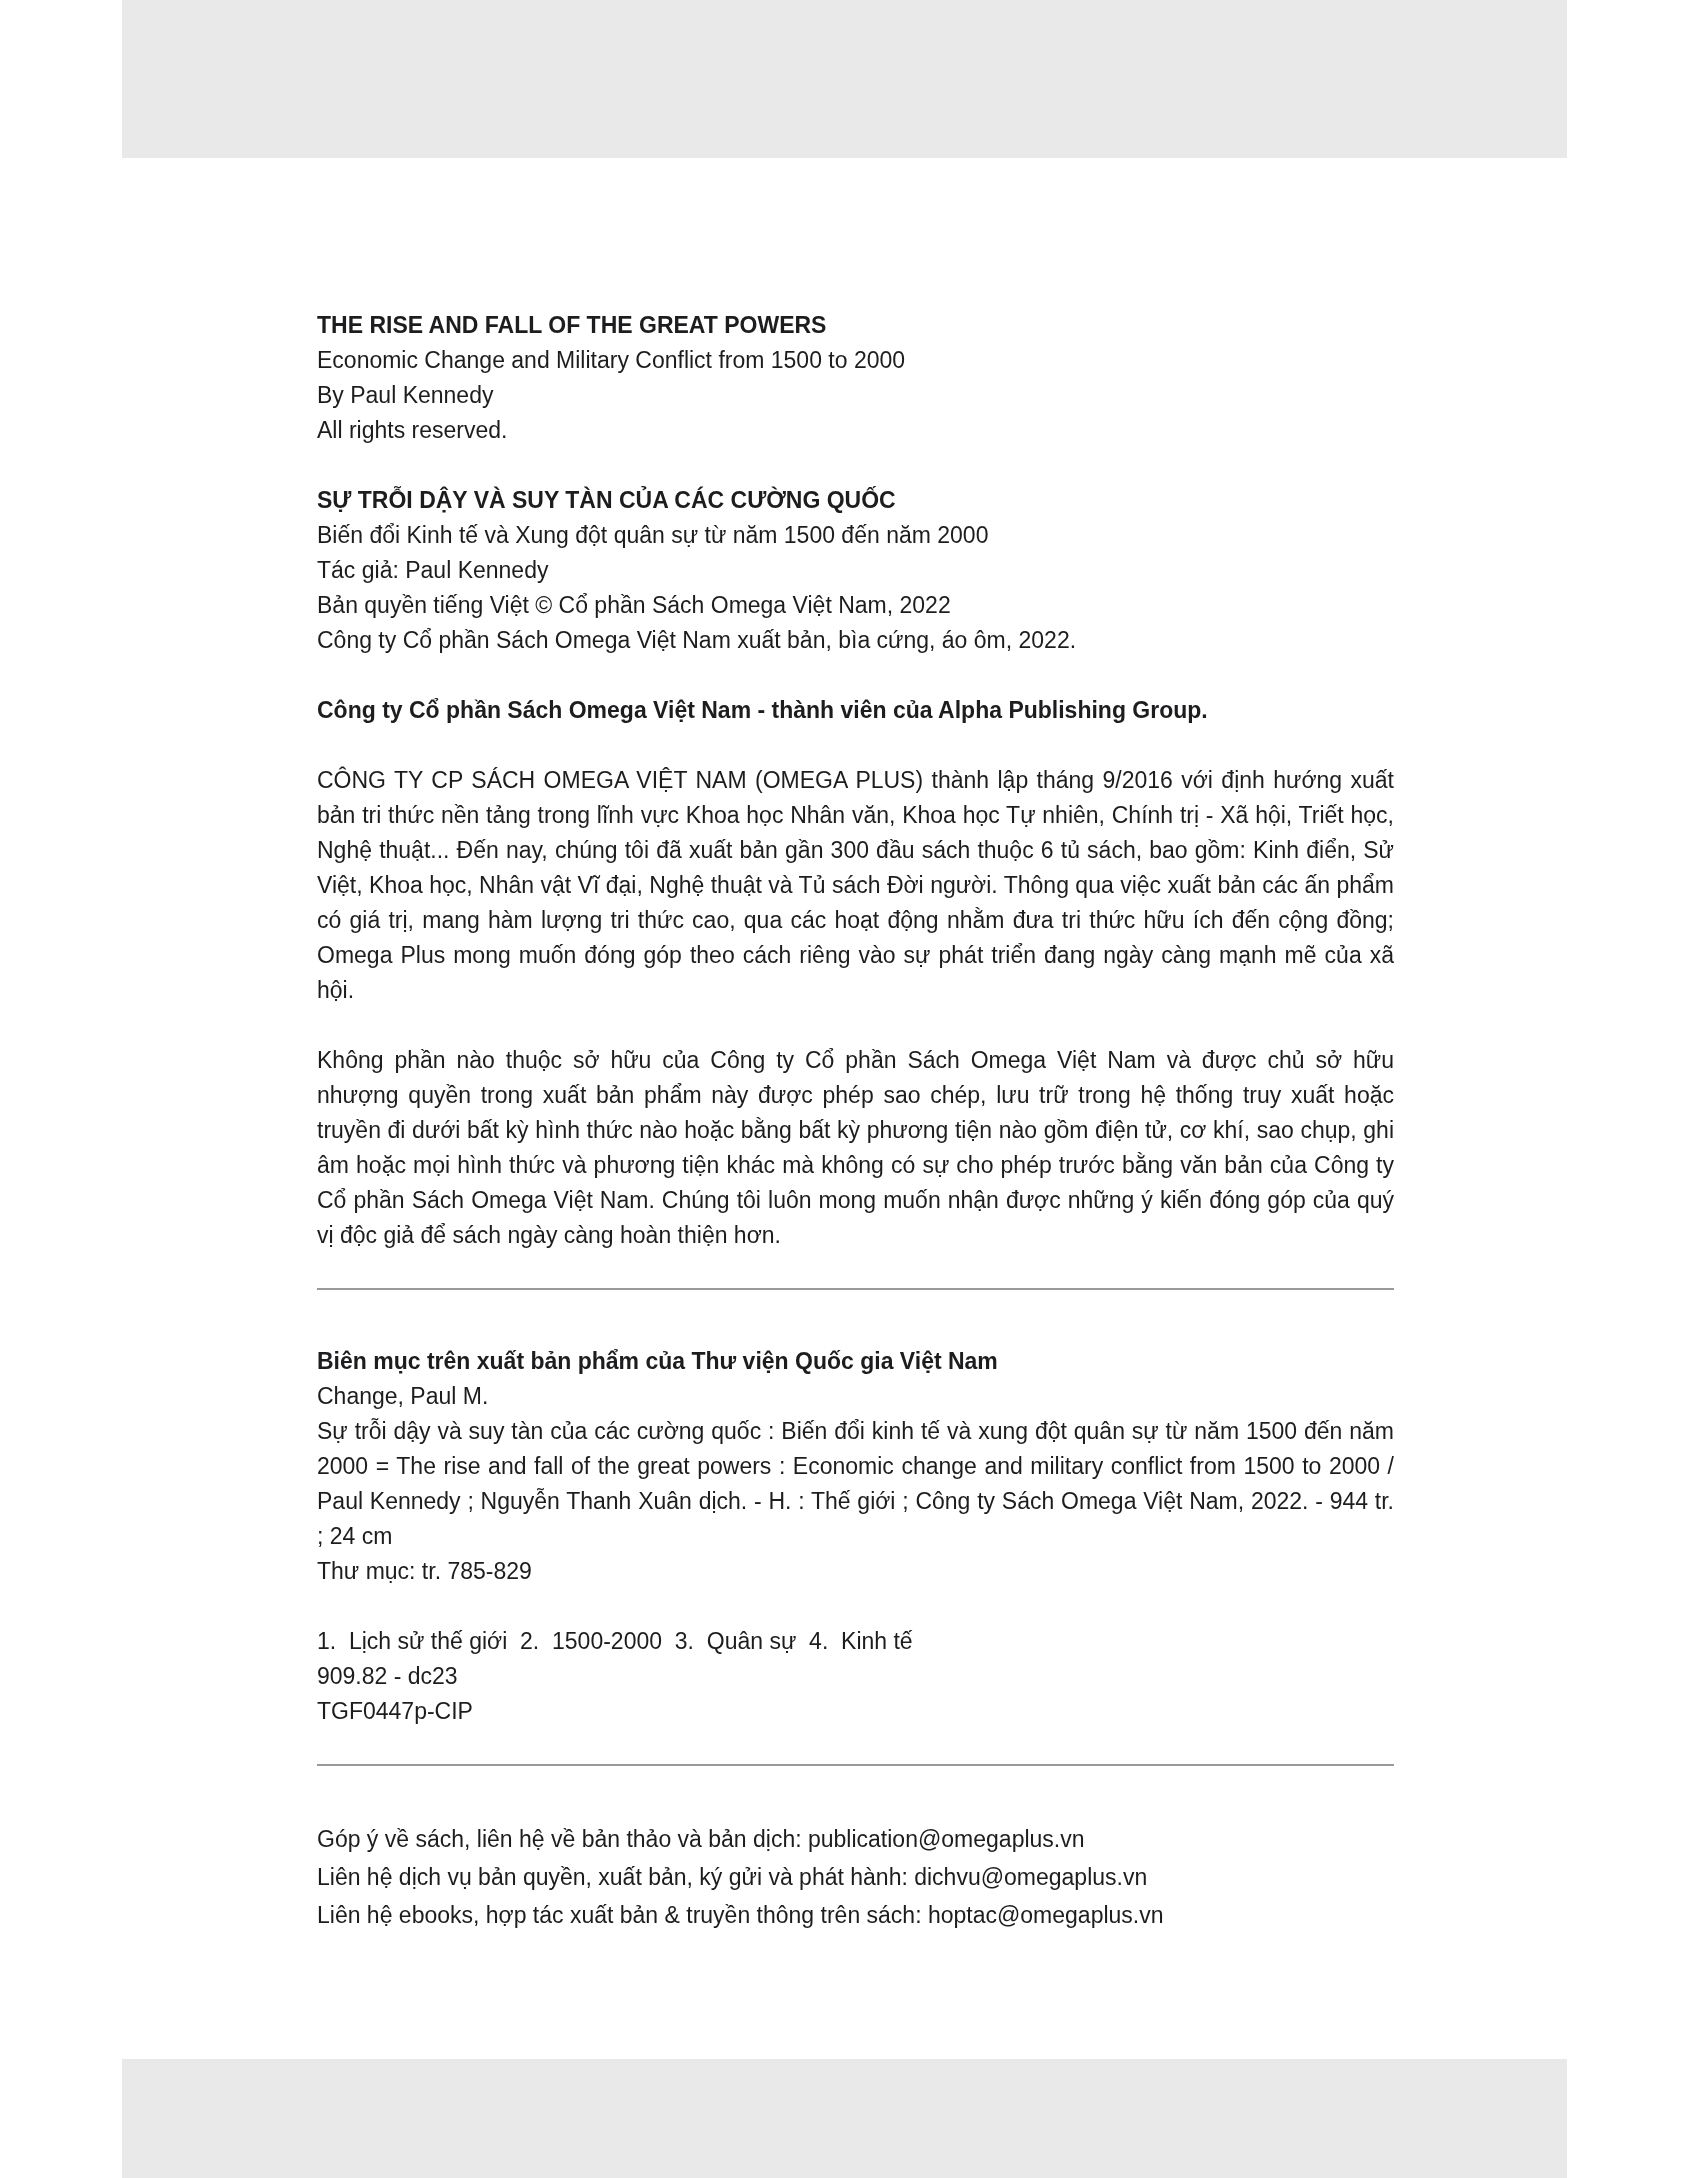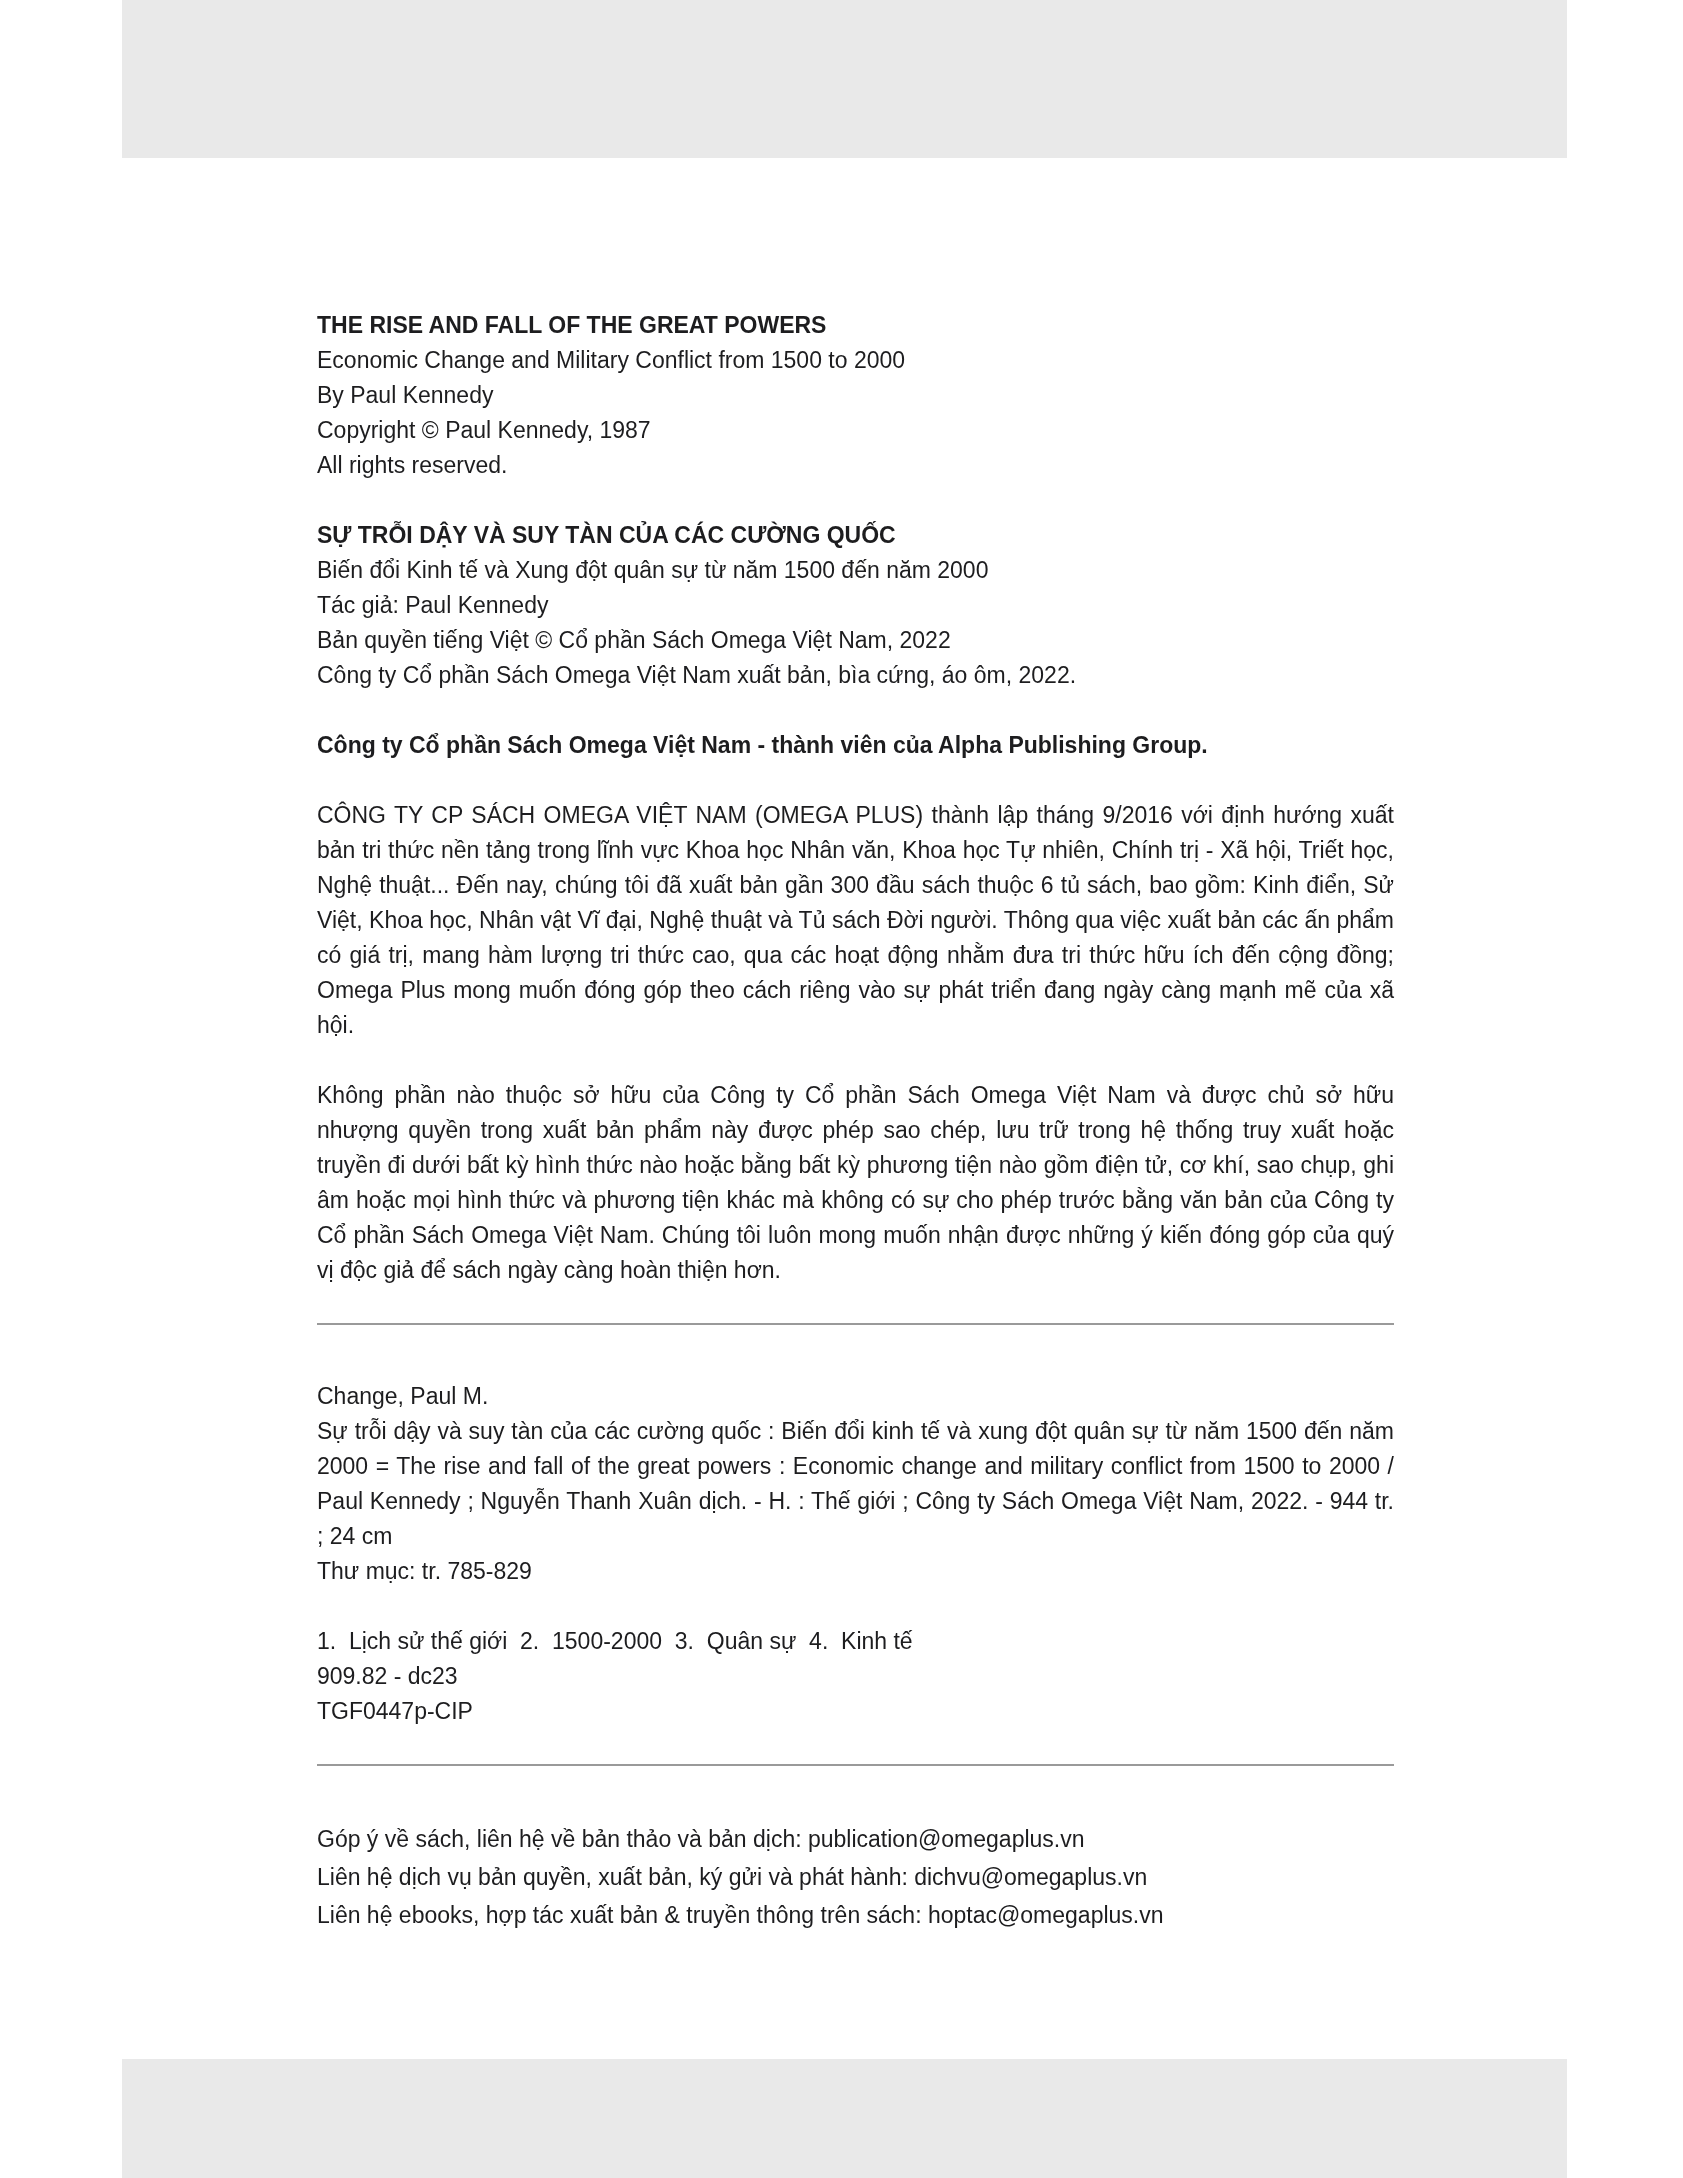--- a/index.html
+++ b/index.html
@@ -49,21 +49,20 @@
 <body>
 
 <div class="scan-strip top"></div>
 
 <div class="content">
 
   <section>
     <p class="bold">THE RISE AND FALL OF THE GREAT POWERS</p>
     <p>Economic Change and Military Conflict from 1500 to 2000</p>
     <p>By Paul Kennedy</p>
-    <p>Copyright © Paul Kennedy, 1987</p>
     <p>All rights reserved.</p>
   </section>
 
   <section>
     <p class="bold">SỰ TRỖI DẬY VÀ SUY TÀN CỦA CÁC CƯỜNG QUỐC</p>
     <p>Biến đổi Kinh tế và Xung đột quân sự từ năm 1500 đến năm 2000</p>
     <p>Tác giả: Paul Kennedy</p>
     <p>Bản quyền tiếng Việt © Cổ phần Sách Omega Việt Nam, 2022</p>
     <p>Công ty Cổ phần Sách Omega Việt Nam xuất bản, bìa cứng, áo ôm, 2022.</p>
   </section>
@@ -72,20 +71,21 @@
     <p class="bold">Công ty Cổ phần Sách Omega Việt Nam - thành viên của Alpha Publishing Group.</p>
   </section>
 
   <p class="para">CÔNG TY CP SÁCH OMEGA VIỆT NAM (OMEGA PLUS) thành lập tháng 9/2016 với định hướng xuất bản tri thức nền tảng trong lĩnh vực Khoa học Nhân văn, Khoa học Tự nhiên, Chính trị - Xã hội, Triết học, Nghệ thuật... Đến nay, chúng tôi đã xuất bản gần 300 đầu sách thuộc 6 tủ sách, bao gồm: Kinh điển, Sử Việt, Khoa học, Nhân vật Vĩ đại, Nghệ thuật và Tủ sách Đời người. Thông qua việc xuất bản các ấn phẩm có giá trị, mang hàm lượng tri thức cao, qua các hoạt động nhằm đưa tri thức hữu ích đến cộng đồng; Omega Plus mong muốn đóng góp theo cách riêng vào sự phát triển đang ngày càng mạnh mẽ của xã hội.</p>
 
   <p class="para">Không phần nào thuộc sở hữu của Công ty Cổ phần Sách Omega Việt Nam và được chủ sở hữu nhượng quyền trong xuất bản phẩm này được phép sao chép, lưu trữ trong hệ thống truy xuất hoặc truyền đi dưới bất kỳ hình thức nào hoặc bằng bất kỳ phương tiện nào gồm điện tử, cơ khí, sao chụp, ghi âm hoặc mọi hình thức và phương tiện khác mà không có sự cho phép trước bằng văn bản của Công ty Cổ phần Sách Omega Việt Nam. Chúng tôi luôn mong muốn nhận được những ý kiến đóng góp của quý vị độc giả để sách ngày càng hoàn thiện hơn.</p>
 
   <hr class="rule">
 
   <section>
+    <p class="bold">Biên mục trên xuất bản phẩm của Thư viện Quốc gia Việt Nam</p>
     <p>Change, Paul M.</p>
     <p class="para" style="margin-bottom:0">Sự trỗi dậy và suy tàn của các cường quốc : Biến đổi kinh tế và xung đột quân sự từ năm 1500 đến năm 2000 = The rise and fall of the great powers : Economic change and military conflict from 1500 to 2000 / Paul Kennedy ; Nguyễn Thanh Xuân dịch. - H. : Thế giới ; Công ty Sách Omega Việt Nam, 2022. - 944 tr. ; 24 cm</p>
     <p>Thư mục: tr. 785-829</p>
   </section>
 
   <section>
     <p class="presp">1.  Lịch sử thế giới  2.  1500-2000  3.  Quân sự  4.  Kinh tế</p>
     <p>909.82 - dc23</p>
     <p>TGF0447p-CIP</p>
   </section>

